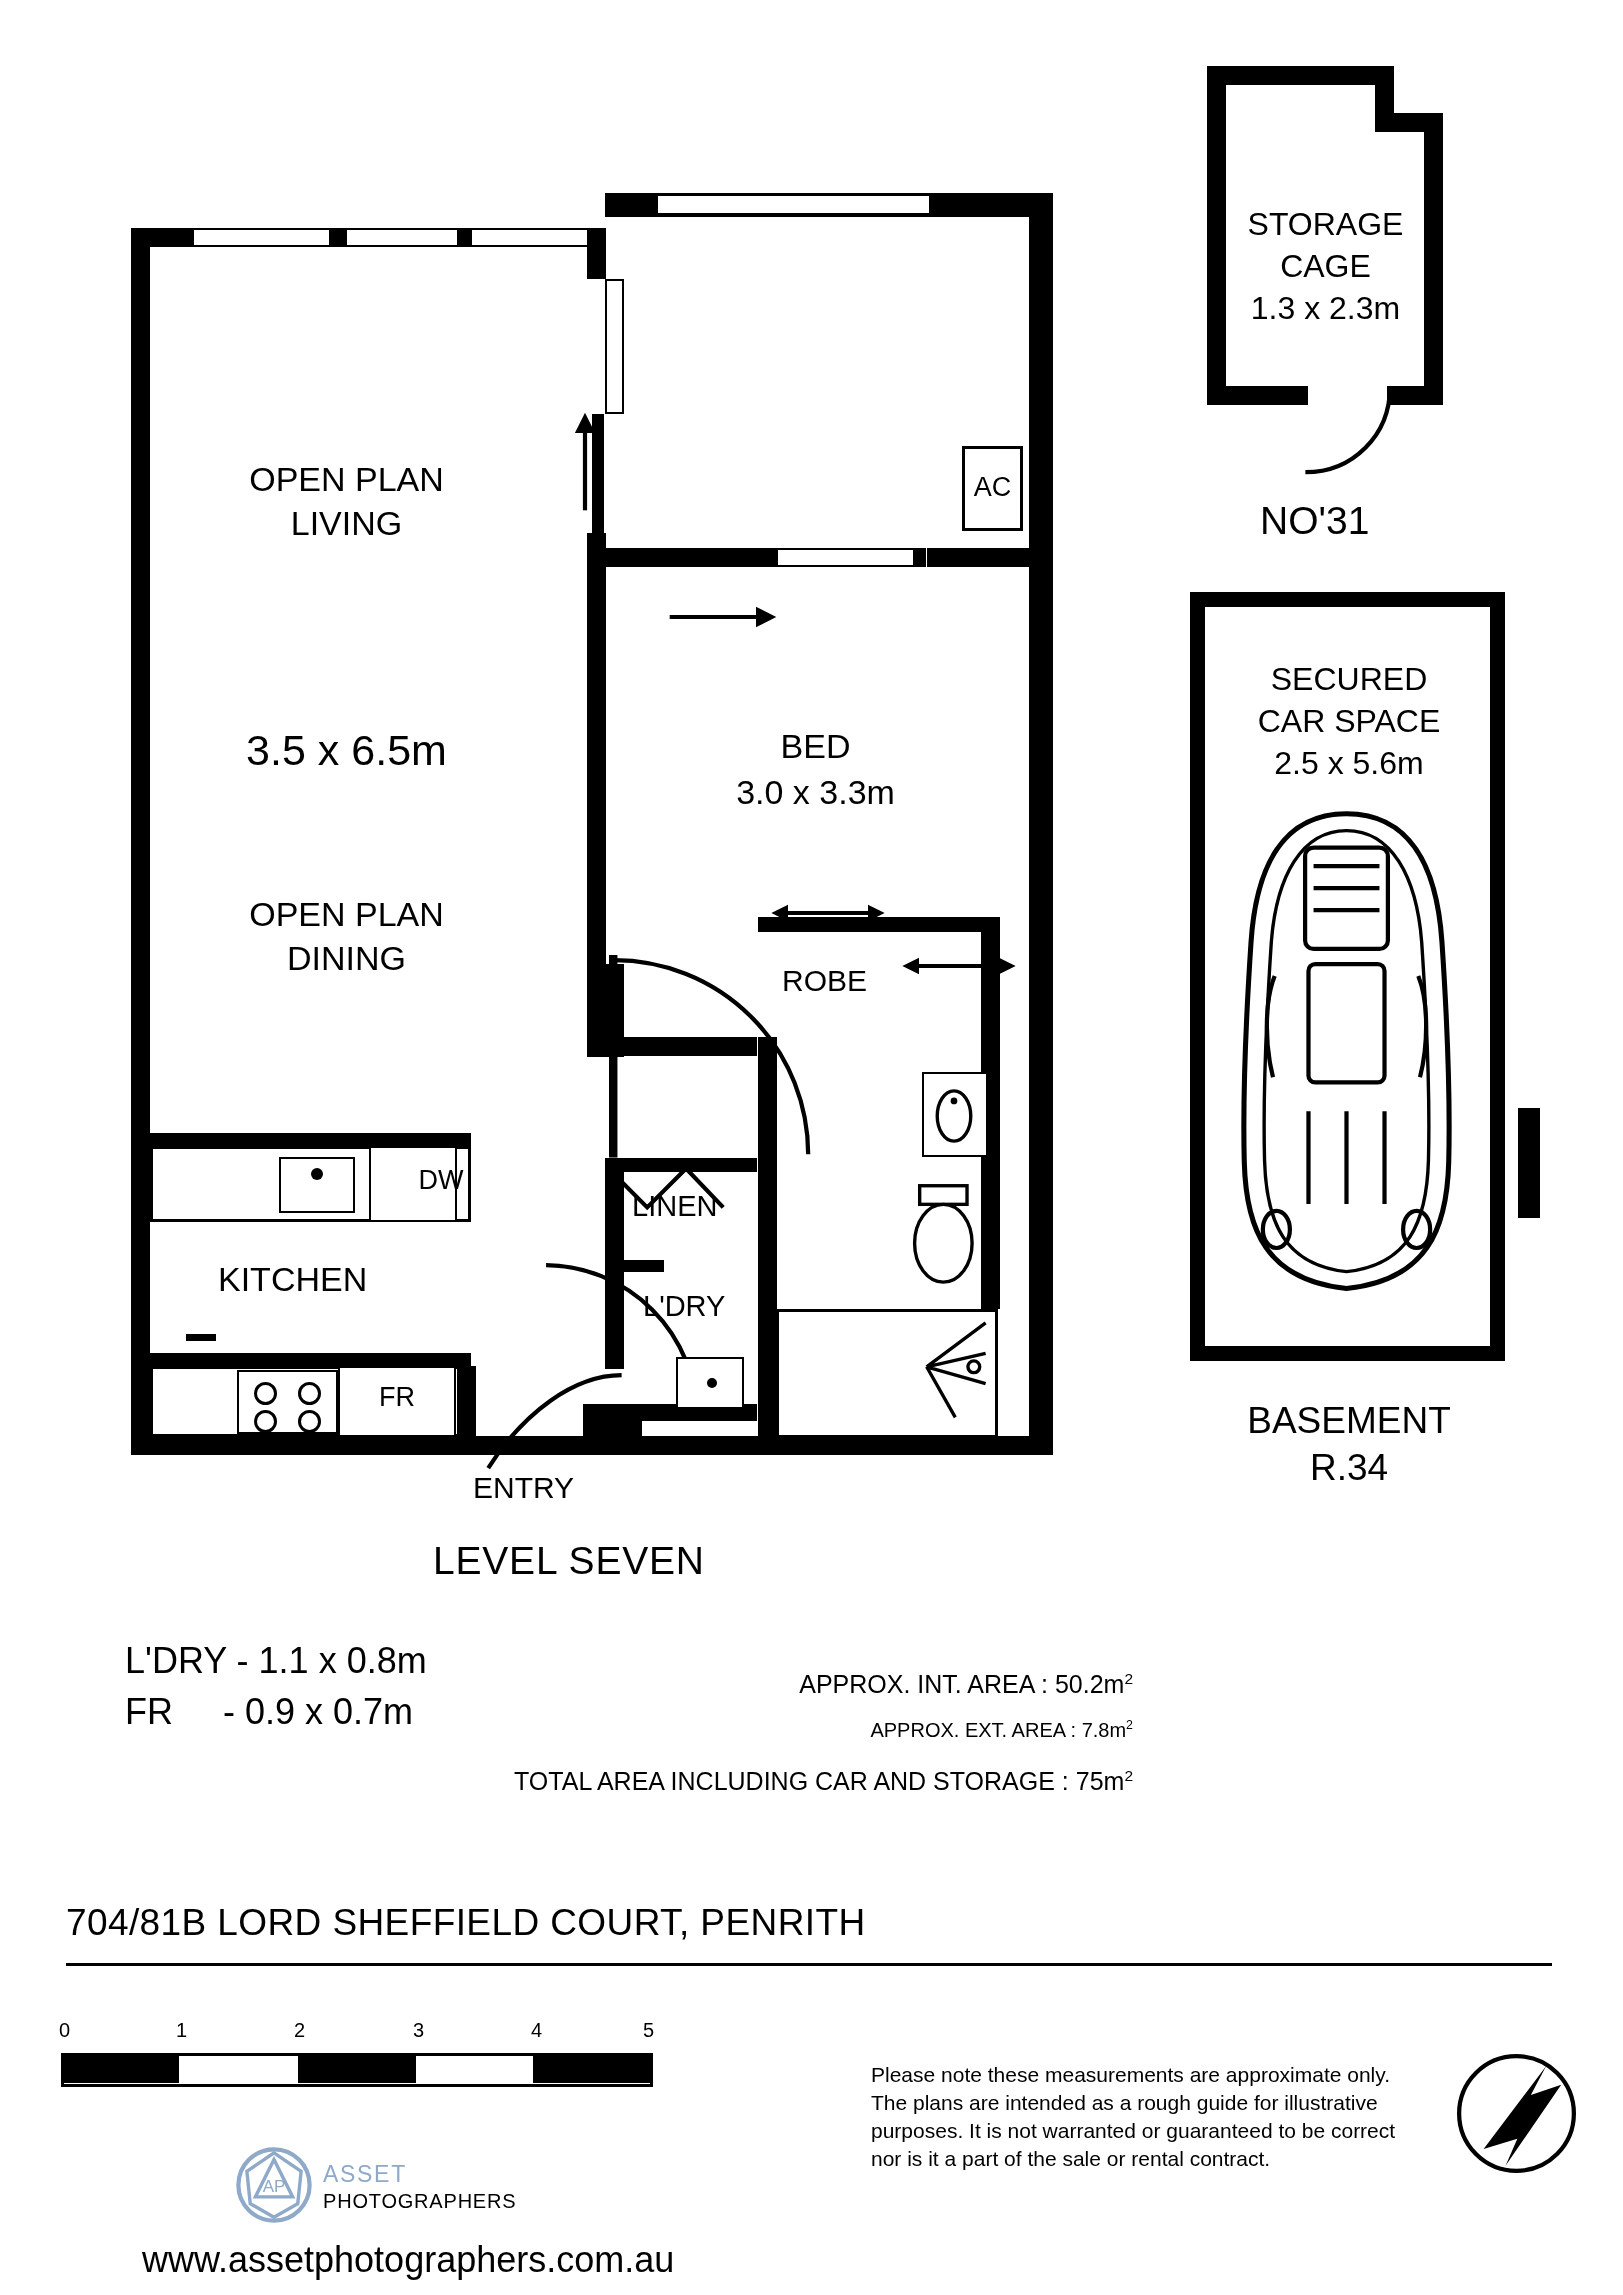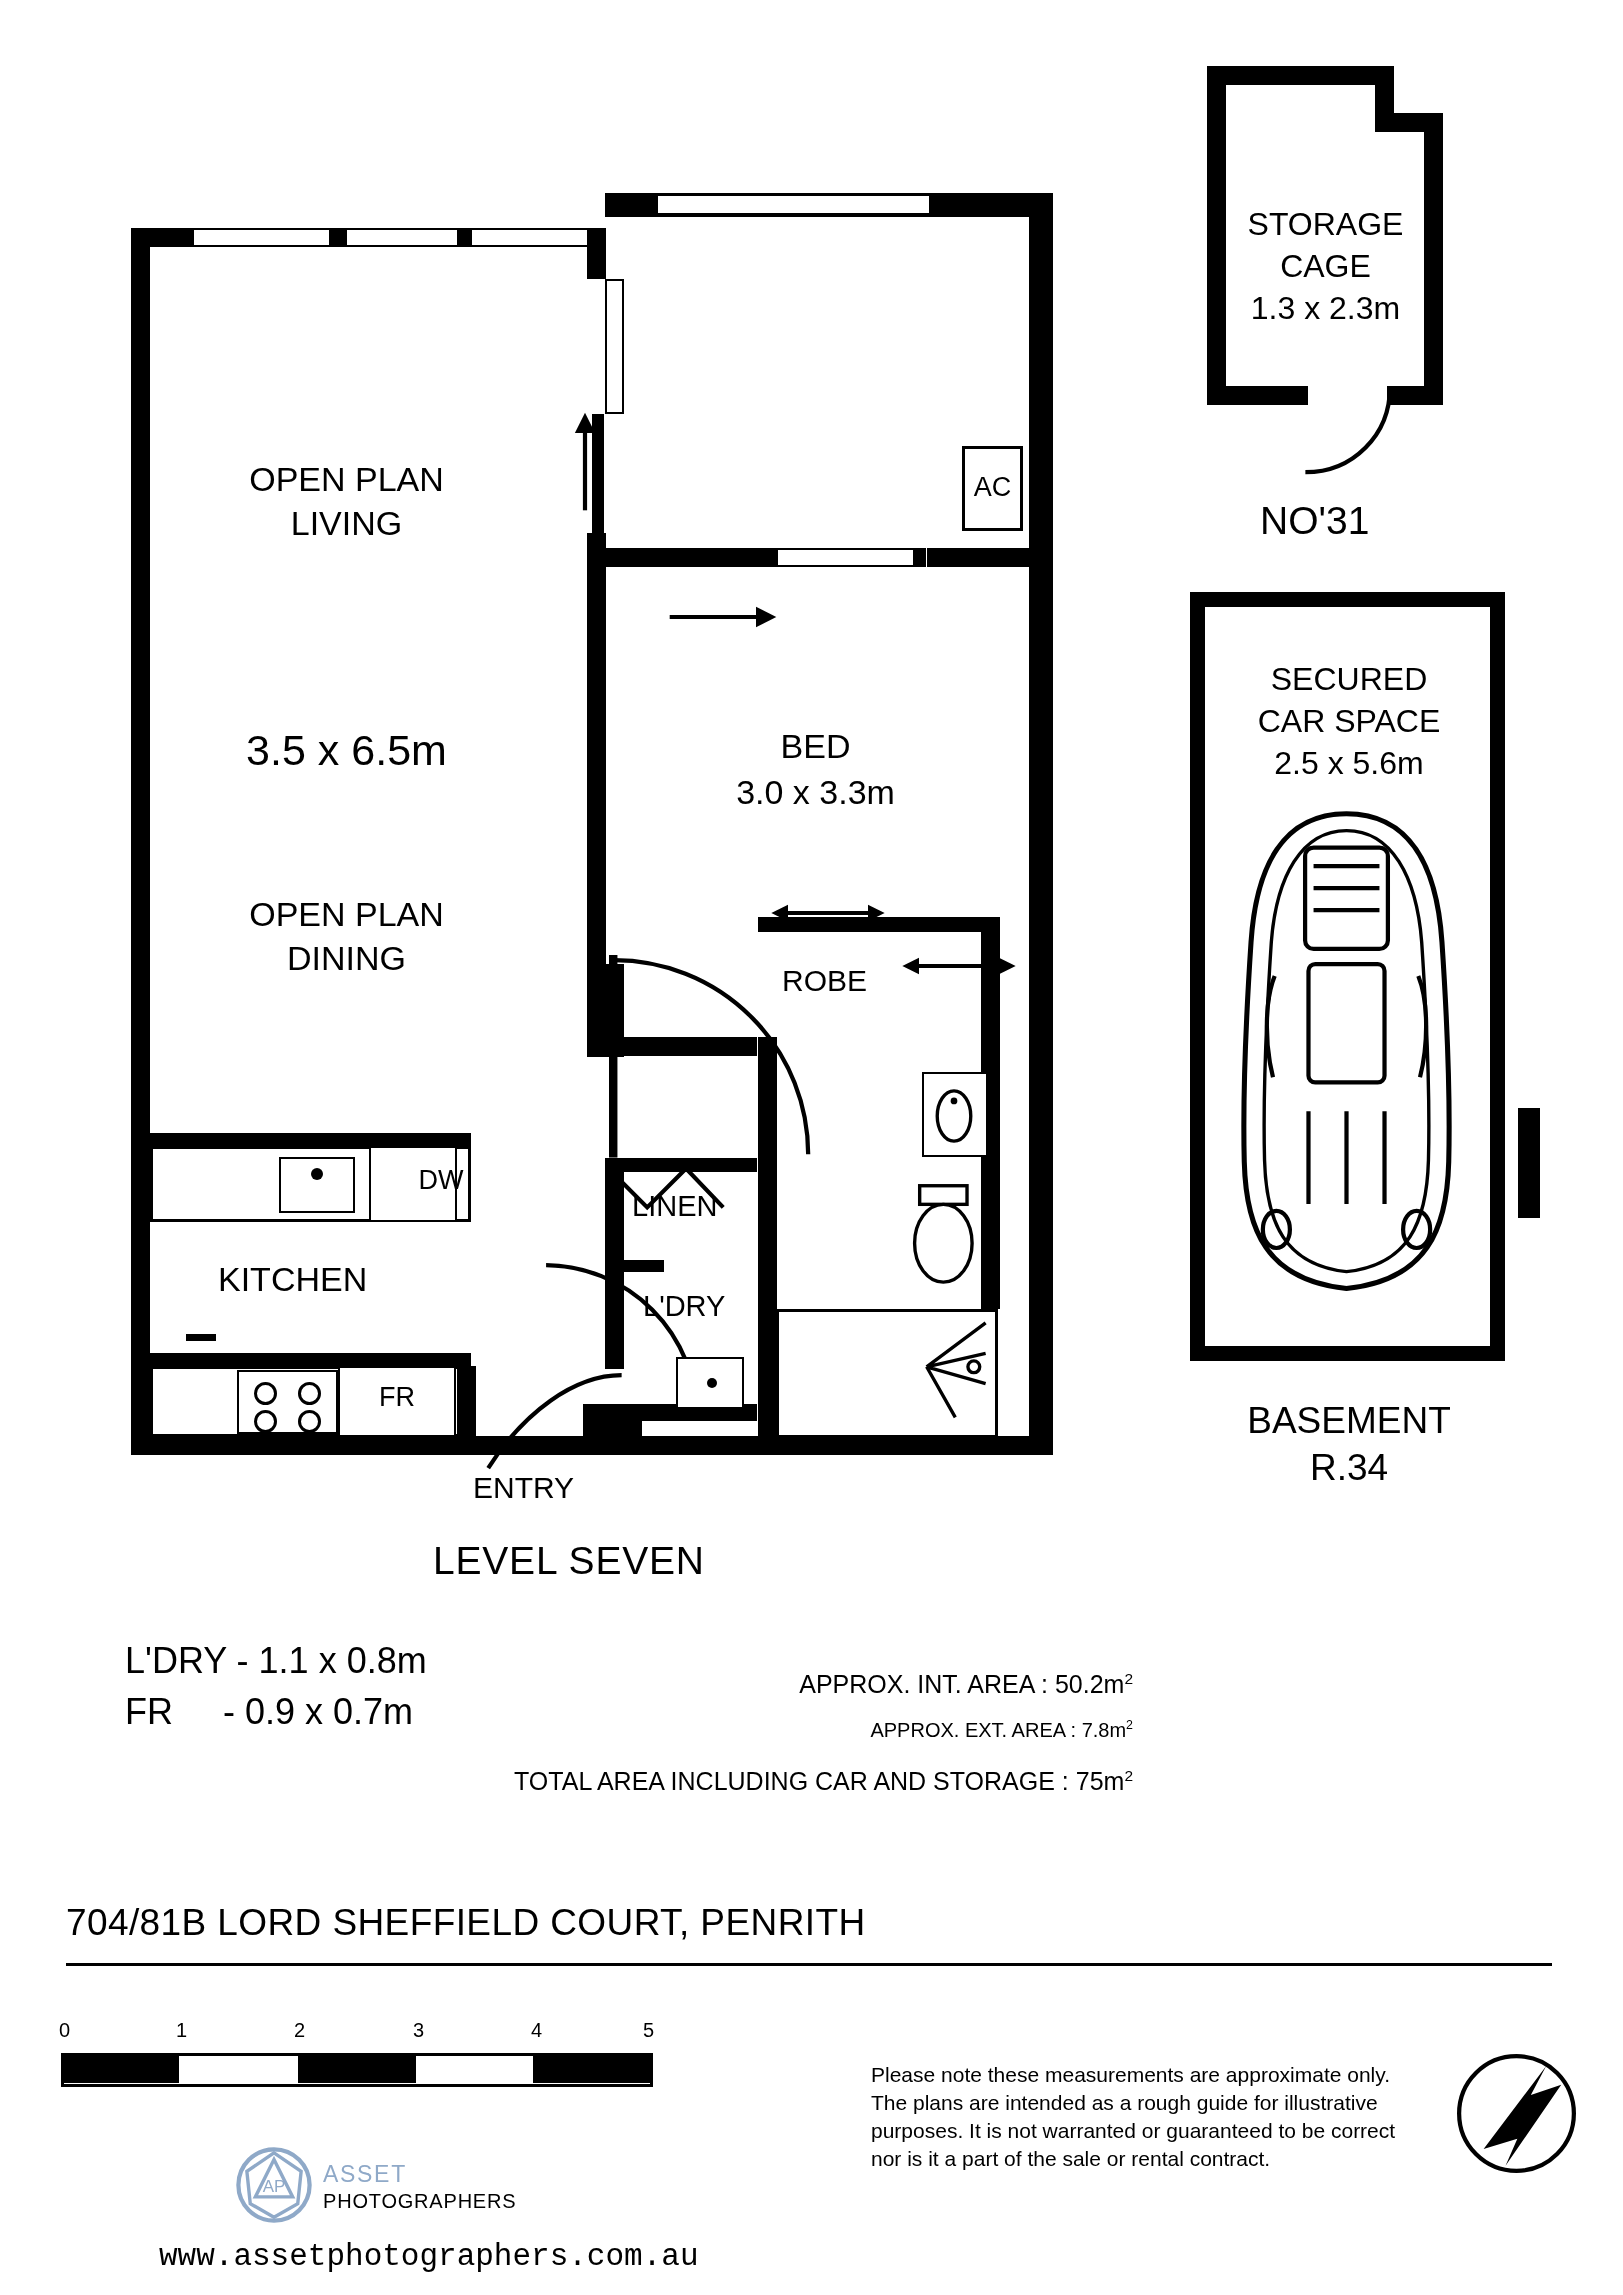--- a/index.html
+++ b/index.html
@@ -233,16 +233,16 @@
   </svg>
 
   <svg class="txt" style="left:235px;top:2146px;width:78px;height:78px;" viewBox="0 0 92 92">
     <circle cx="46" cy="46" r="42" stroke="#8fa9c8" stroke-width="5" fill="none"></circle>
     <path d="M46 8 L78 30 L74 68 L46 84 L18 68 L14 30 Z" stroke="#8fa9c8" stroke-width="4" fill="none"></path>
     <path d="M46 16 L68 60 L24 60 Z" stroke="#8fa9c8" stroke-width="4" fill="none"></path>
     <text x="46" y="54" font-size="20" fill="#8fa9c8" text-anchor="middle" font-family="Liberation Sans, sans-serif">AP</text>
   </svg>
   <div class="txt" style="left:323px;top:2161px;font-size:23px;color:#8fa9c8;letter-spacing:1.7px;">ASSET</div>
   <div class="txt" style="left:323px;top:2190px;font-size:20px;color:#000000;letter-spacing:0.8px;">PHOTOGRAPHERS</div>
-  <div class="txt" style="left:159px;top:2239px;font-size:31px;font-family:Liberation Mono, monospace;">www.assetphotographers.com.au</div>
+  <div class="txt" style="left:142px;top:2239px;font-size:36px;">www.assetphotographers.com.au</div>
 
 </div>
 
 
 </body></html>

